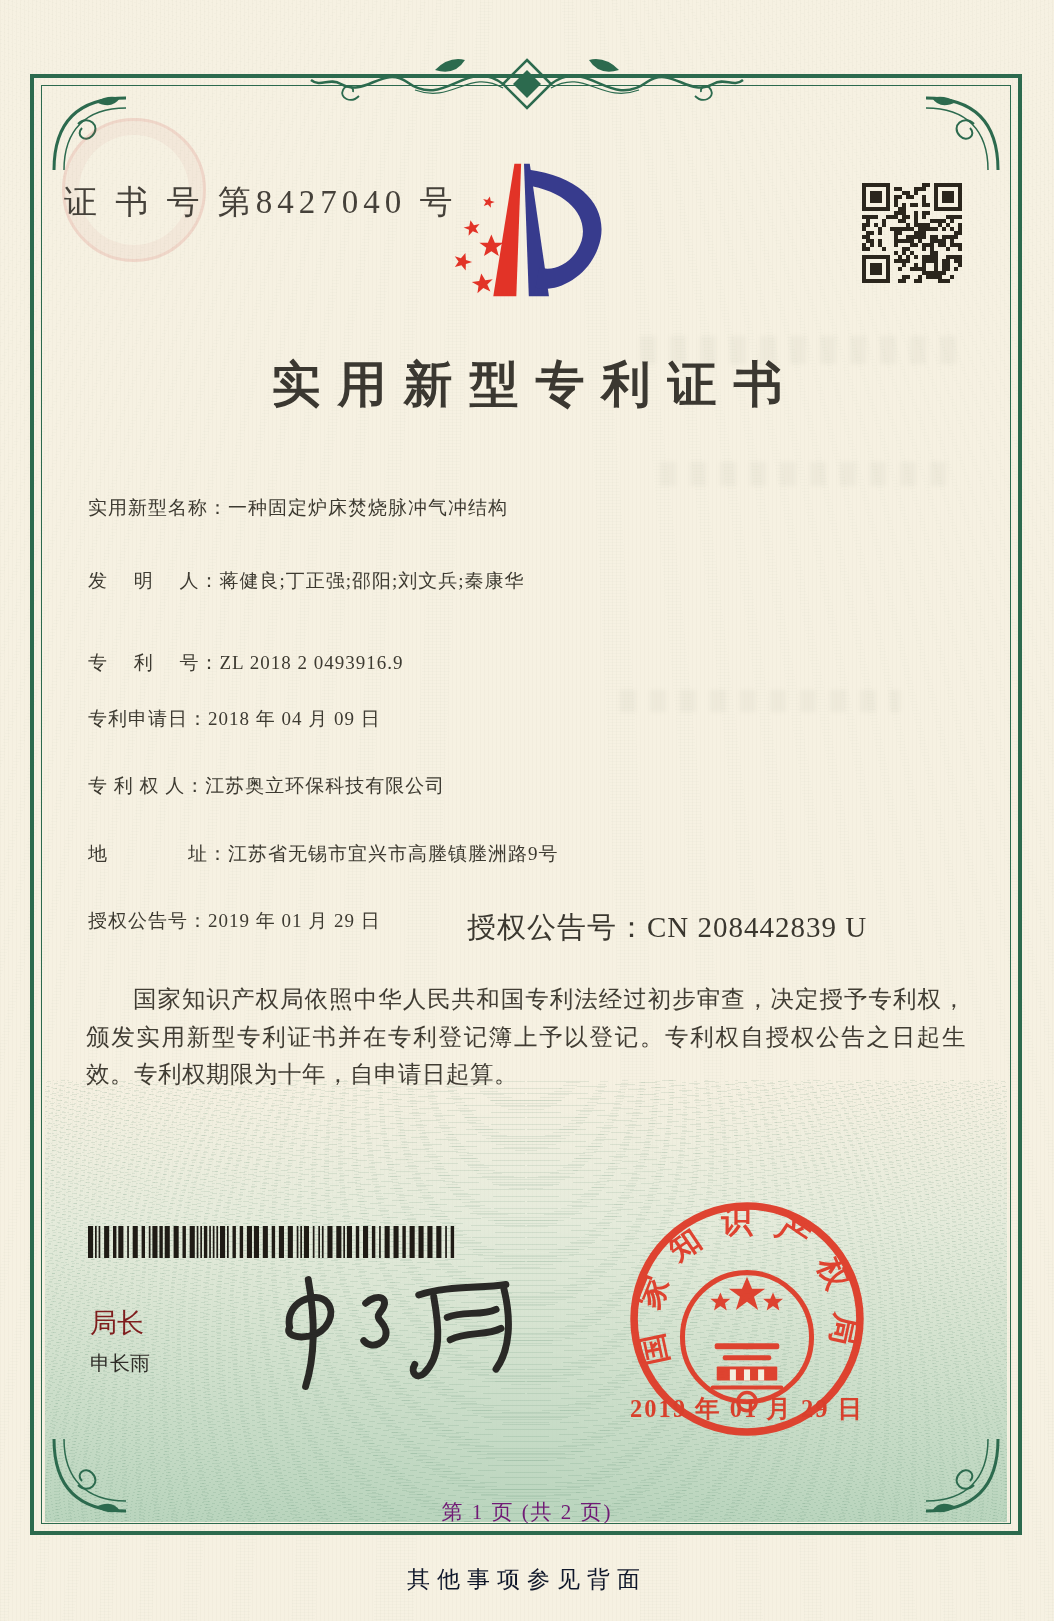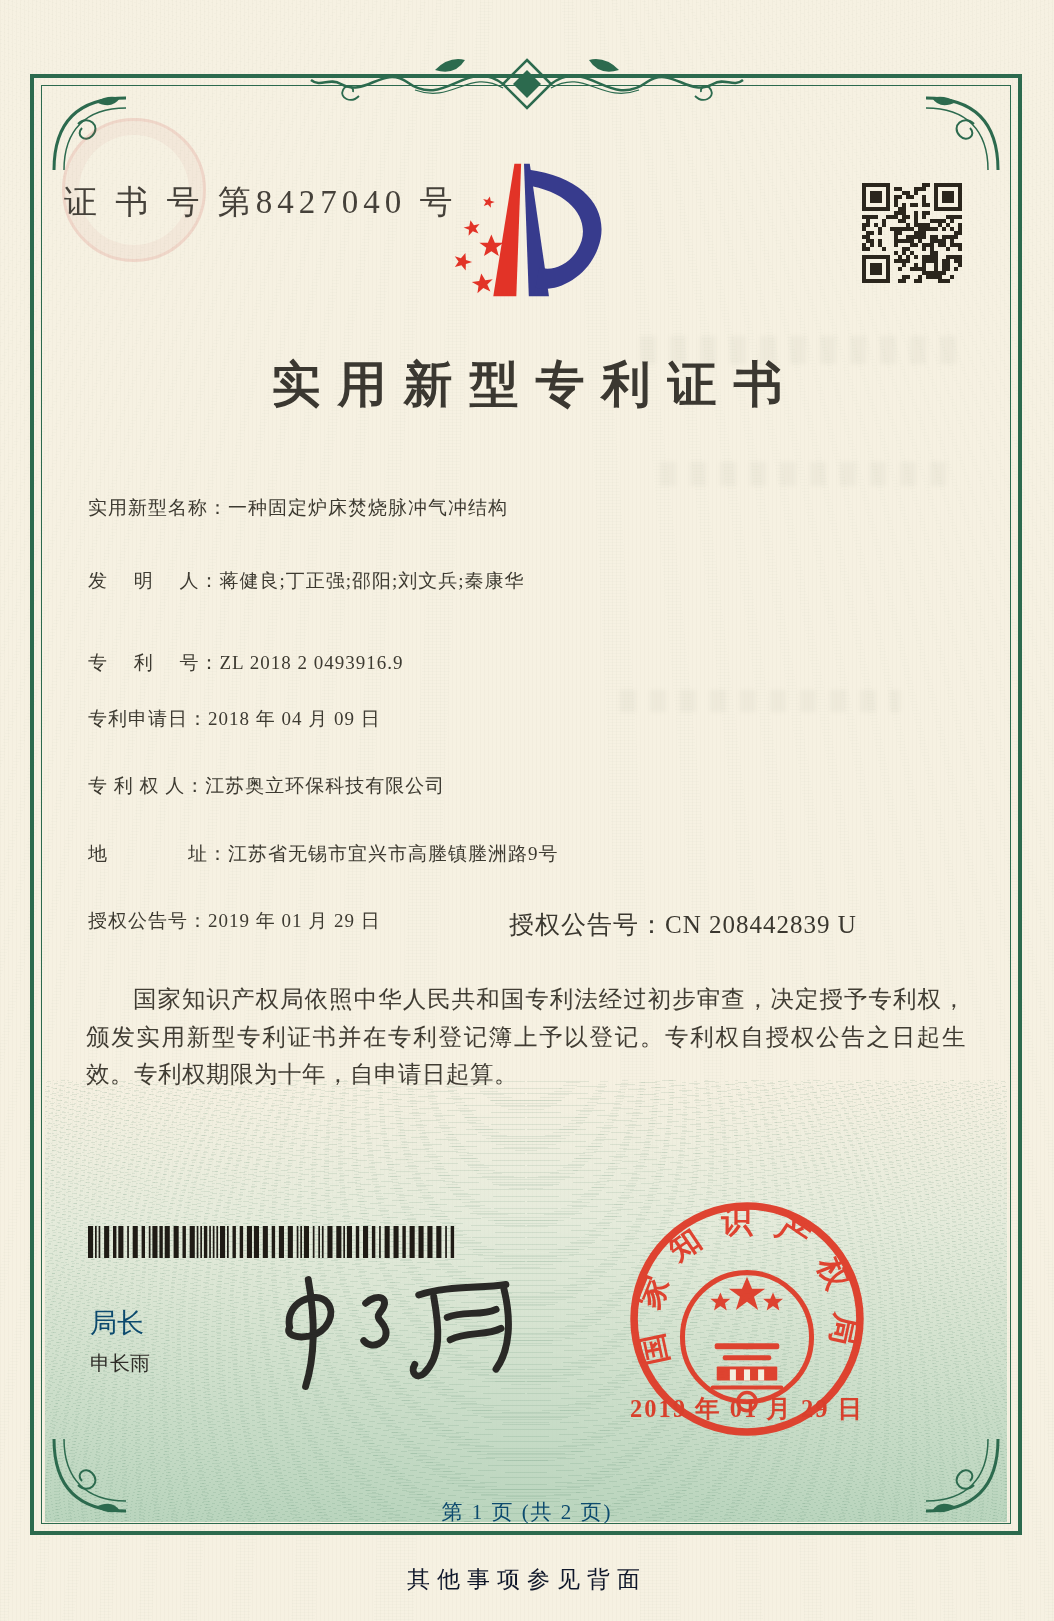--- a/index.html
+++ b/index.html
@@ -48,38 +48,38 @@
   .doc-title{
     position:absolute;left:0;top:352px;width:100%;text-align:center;
     font-size:49px;font-weight:700;letter-spacing:17px;color:#3b3831;text-indent:17px;
   }
   
   .field-row{position:absolute;left:88px;font-size:19px;color:#3d3a31;letter-spacing:1px;white-space:nowrap;}
   .field-row .lbl{color:#3d3a31;}
   .field-row .val{color:#3d3a31;}
   .r1{top:495px;} .r2{top:568px;} .r3{top:638px;margin-top:12px;} .r4{top:706px;}
   .r5{top:773px;} .r6{top:841px;} .r7{top:908px;}
-  .grant-no{position:absolute;left:509px;top:908px;font-size:25px;letter-spacing:1px;white-space:nowrap;}
+  .grant-no{position:absolute;left:467px;top:908px;font-size:29px;letter-spacing:1px;white-space:nowrap;}
   
   .body-text{position:absolute;left:86px;top:956px;width:880px;margin-top:25px;}
   .body-text p{
     margin:0 0 6px 0;font-size:23.5px;line-height:37.5px;text-align:justify;
     text-indent:2em;color:#403c33;letter-spacing:0.5px;
   }
   
   .barcode{position:absolute;left:88px;top:1226px;width:372px;height:32px;}
-  .director-title{position:absolute;left:90px;top:1305px;font-size:27px;color:#0c4a6e;font-family:"Liberation Sans","DejaVu Sans",sans-serif;}
+  .director-title{position:absolute;left:90px;top:1305px;font-size:27px;color:#7f1d1d;font-family:"Liberation Sans","DejaVu Sans",sans-serif;}
   .director-name{position:absolute;left:90px;top:1350px;font-size:20px;color:#2f2d28;font-family:Liberation Serif, serif;}
   .signature{position:absolute;left:262px;top:1262px;width:256px;height:132px;transform:rotate(-2deg);}
   .seal{position:absolute;left:626px;top:1198px;width:242px;height:242px;opacity:.95;}
   .seal-date{
     position:absolute;left:612px;top:1392px;width:270px;text-align:center;
     font-size:24.5px;color:#d8402c;letter-spacing:2px;font-weight:600;white-space:nowrap;
   }
-  .page-info{position:absolute;left:0;top:1498px;width:100%;text-align:center;font-size:21px;color:#0c4a6e;letter-spacing:2px;}
+  .page-info{position:absolute;left:0;top:1498px;width:100%;text-align:center;font-size:21px;color:#701a75;letter-spacing:2px;}
   .back-note{position:absolute;left:0;top:1564px;width:100%;text-align:center;font-size:23px;color:#0f172a;letter-spacing:7px;}
   svg{display:block;}
 </style>
 </head>
 <body>
 
 <div class="paper-texture"></div>
 
 <div class="frame-outer"></div>
 <div class="frame-inner"></div>

